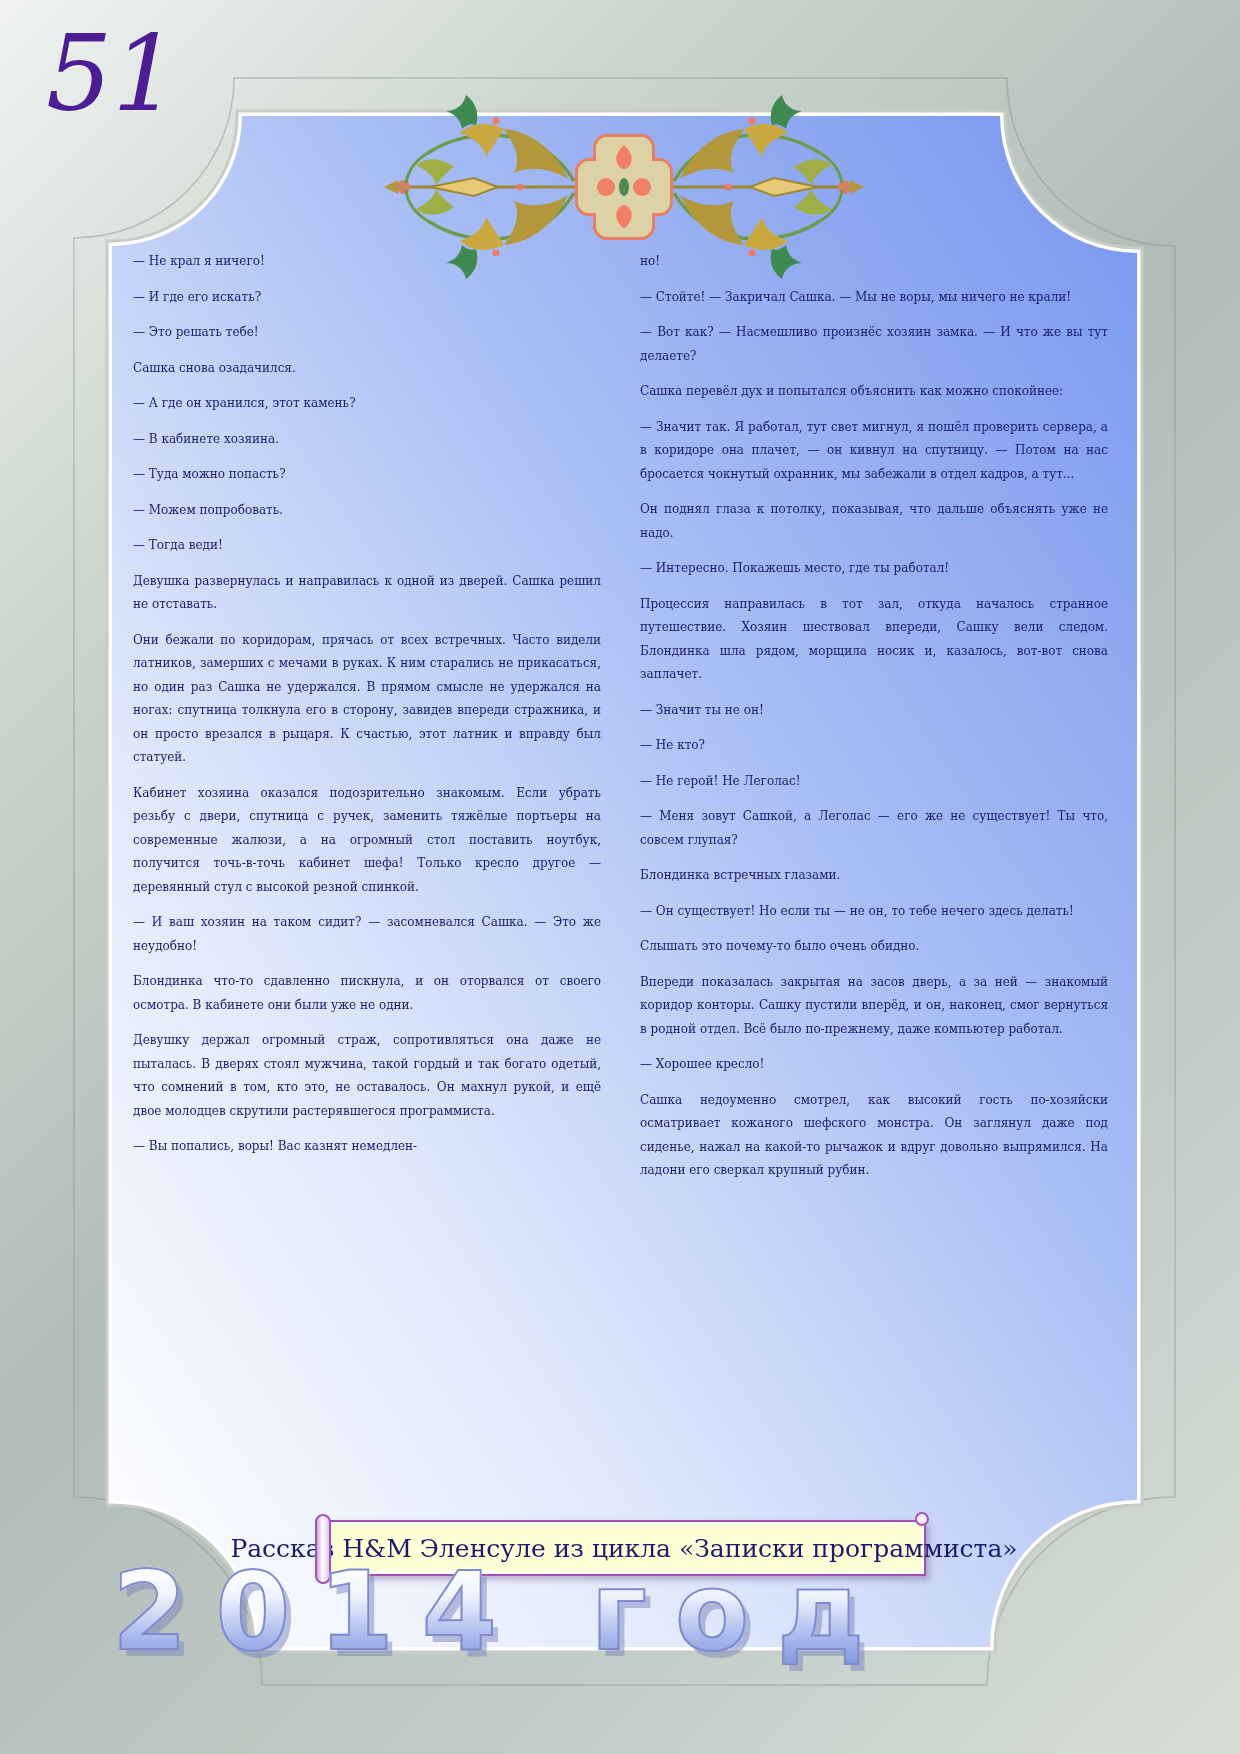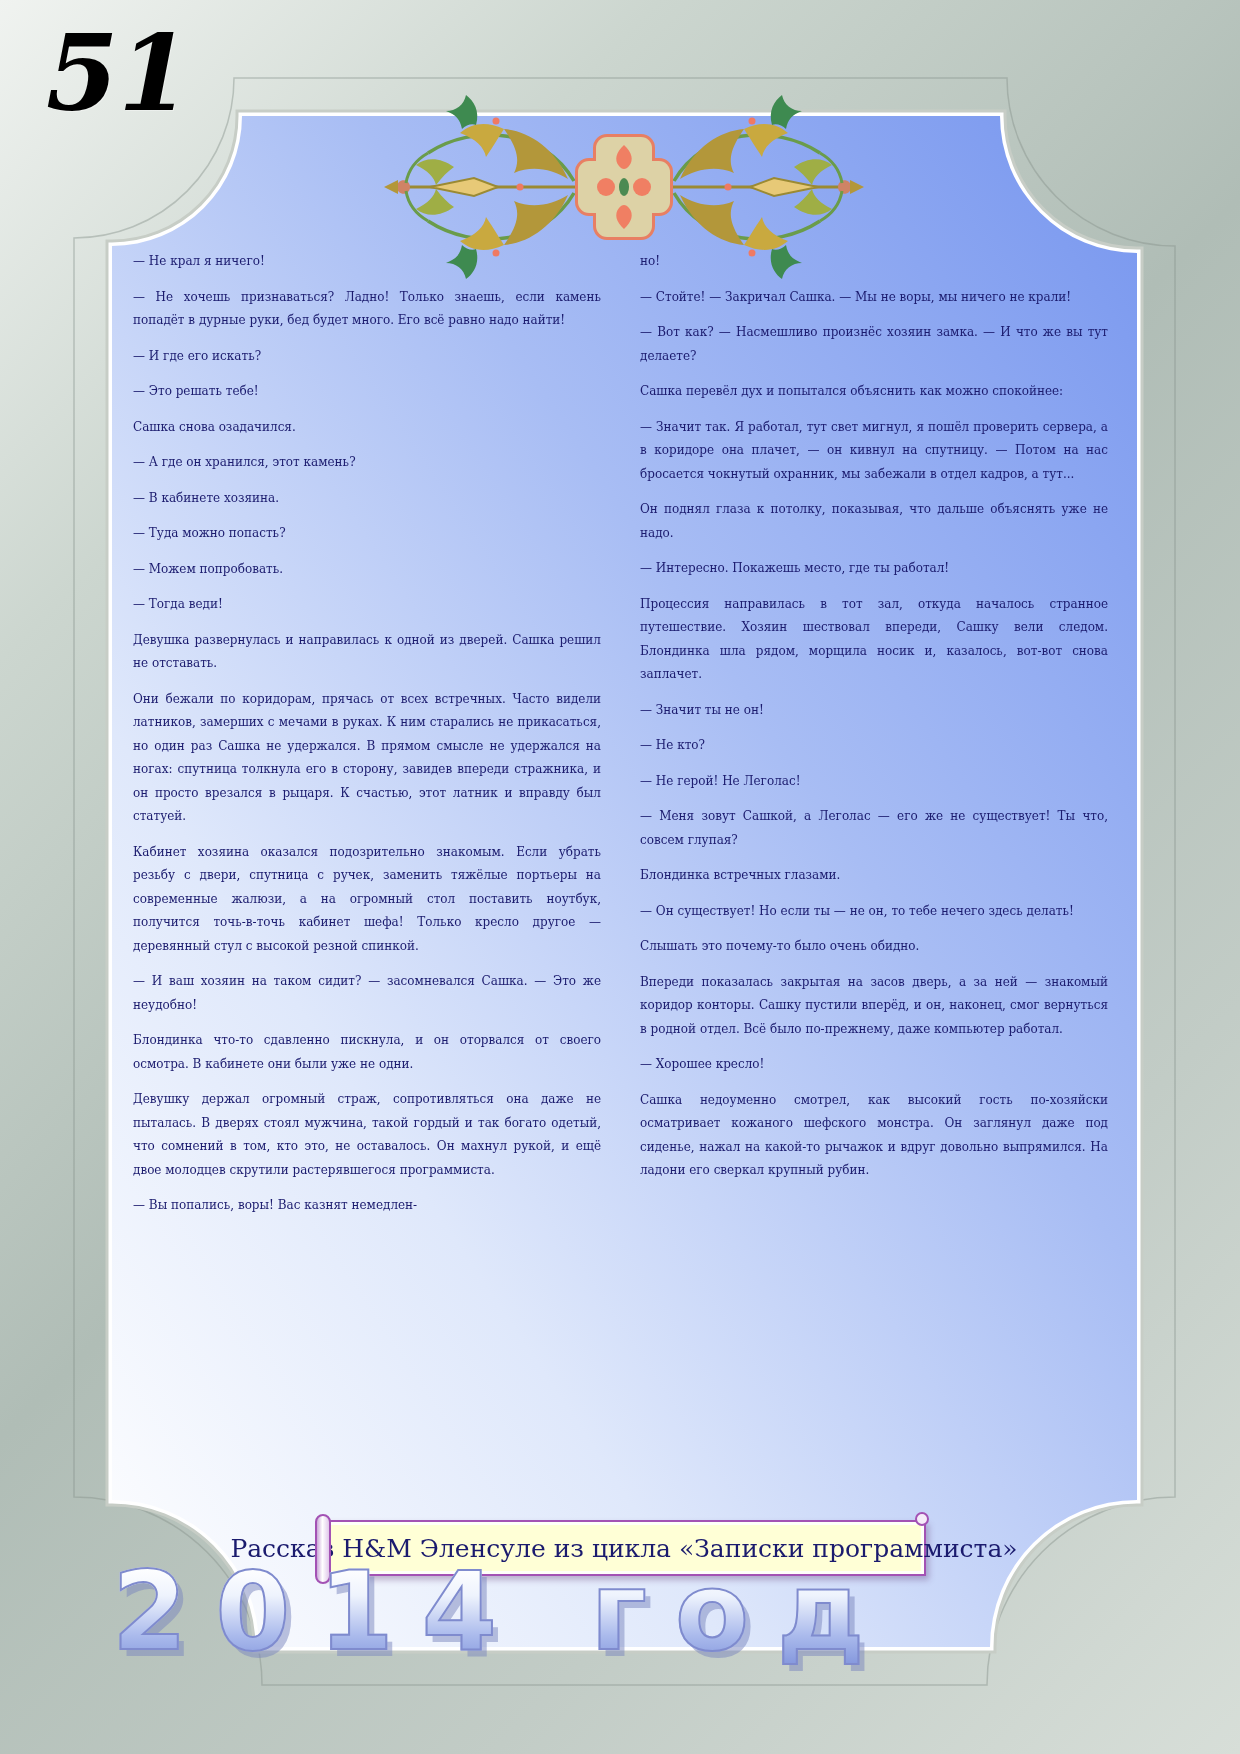--- a/index.html
+++ b/index.html
@@ -6,22 +6,22 @@
   body{
     width:1240px;height:1754px;overflow:hidden;
     font-family:"DejaVu Serif", serif;
     background:linear-gradient(135deg,#f0f3f0 0%,#ccd6cf 22%,#b0bdb6 48%,#c2ccc6 75%,#d7ded8 100%);
   }
   #stage{position:relative;width:1240px;height:1754px;}
   #frame-svg{position:absolute;left:0;top:0;}
 
   .page-number{
     position:absolute;left:46px;top:22px;
-    font-family:"DejaVu Serif",serif;font-style:italic;font-weight:bold;
-    font-size:104px;line-height:1;color:#000000;
+    font-family:"DejaVu Serif",serif;font-style:italic;font-weight:normal;
+    font-size:104px;line-height:1;color:#4c1d95;
     text-shadow:1px 1px 0 rgba(255,255,255,.35);
   }
 
   .col{
     position:absolute;top:250px;width:468px;
     color:#1b1b6e;font-size:12px;line-height:23.5px;
     text-align:justify;text-align-last:left;
   }
   .col-left{left:133px;}
   .col-right{left:640px;}
@@ -131,21 +131,20 @@
       <path d="M 0 42 c -8 -7 -10 -15 -5 -21 c 3 -4 7 -4 10 0 c 5 6 3 14 -5 21 z" fill="#f07f63"></path>
       <circle cx="-18" cy="0" r="9" fill="#f07f63"></circle>
       <circle cx="18" cy="0" r="9" fill="#f07f63"></circle>
     </g>
   </svg>
 
   <div class="page-number">51</div>
 
   <div class="col col-left">
       <p class="para">— Не крал я ничего!</p>
-      <p class="para">— Не хочешь признаваться? Ладно! Только знаешь, если камень попадёт в дурные руки, бед будет много. Его всё равно надо найти!</p>
       <p class="para">— И где его искать?</p>
       <p class="para">— Это решать тебе!</p>
       <p class="para">Сашка снова озадачился.</p>
       <p class="para">— А где он хранился, этот камень?</p>
       <p class="para">— В кабинете хозяина.</p>
       <p class="para">— Туда можно попасть?</p>
       <p class="para">— Можем попробовать.</p>
       <p class="para">— Тогда веди!</p>
       <p class="para">Девушка развернулась и направилась к одной из дверей. Сашка решил не отставать.</p>
       <p class="para">Они бежали по коридорам, прячась от всех встречных. Часто видели латников, замерших с мечами в руках. К ним старались не прикасаться, но один раз Сашка не удержался. В прямом смысле не удержался на ногах: спутница толкнула его в сторону, завидев впереди стражника, и он просто врезался в рыцаря. К счастью, этот латник и вправду был статуей.</p>

